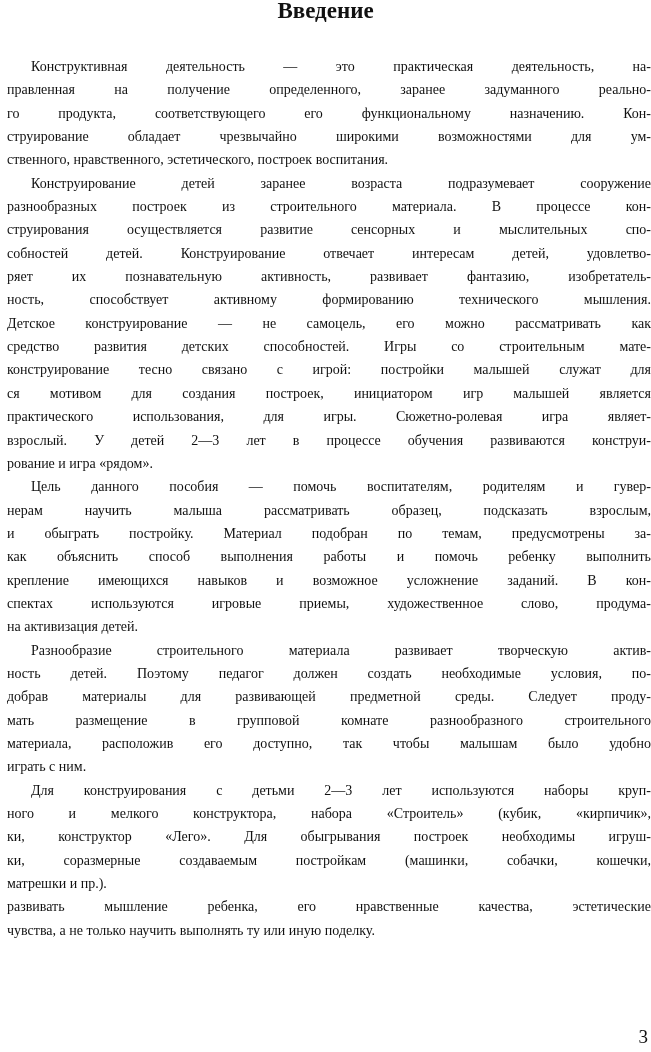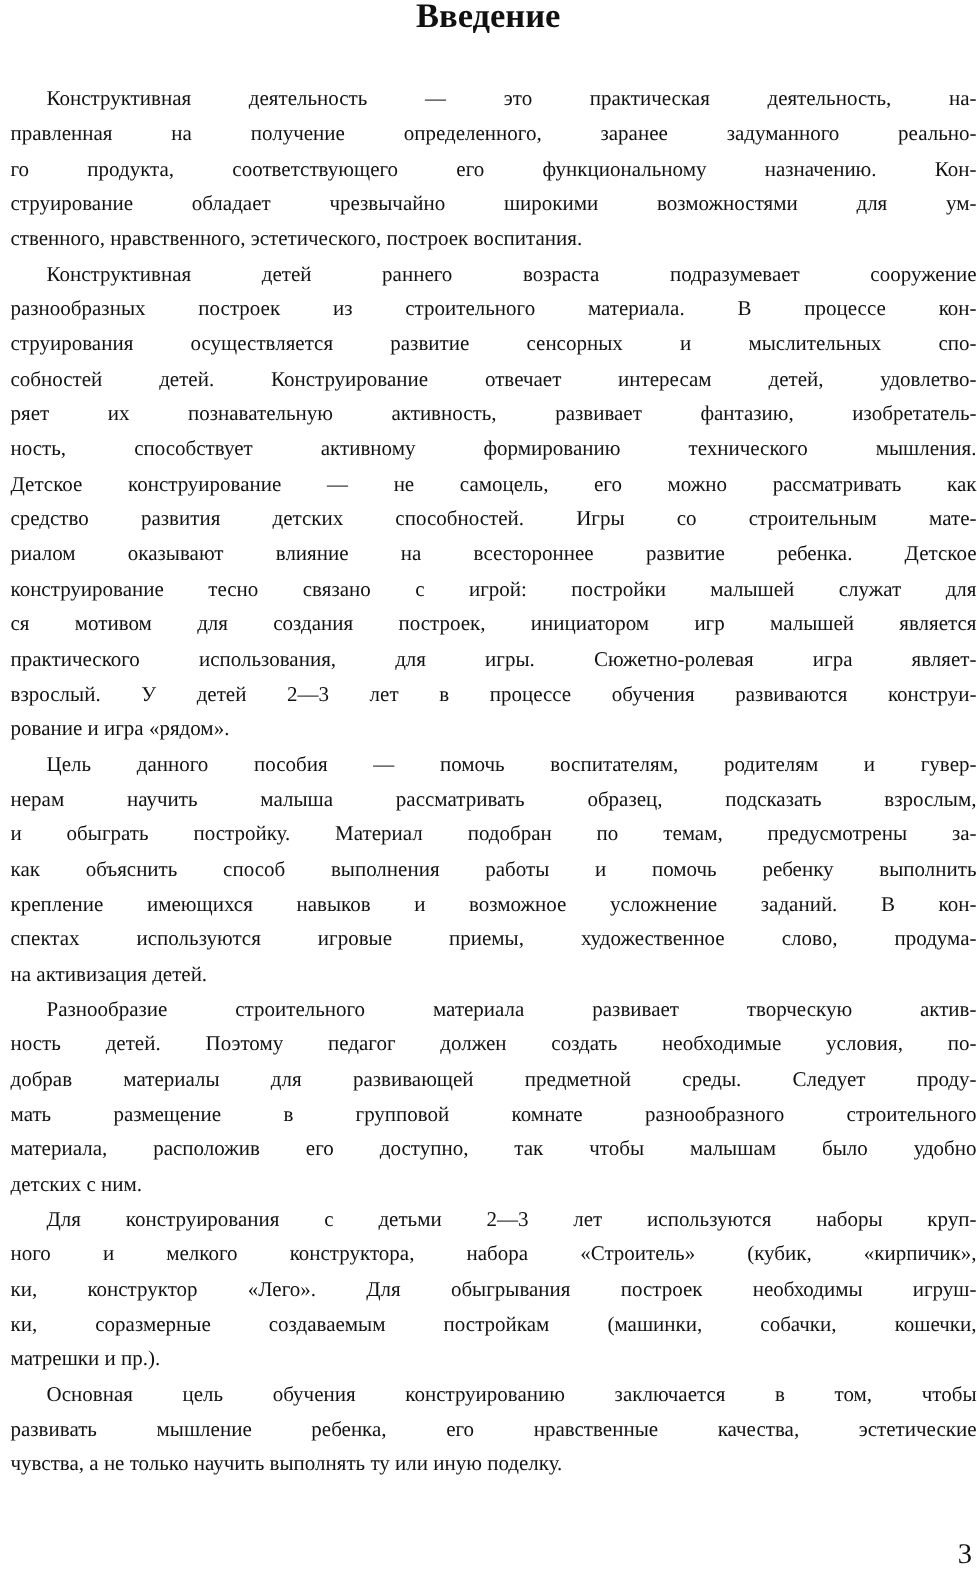--- a/index.html
+++ b/index.html
@@ -22,29 +22,28 @@
 
 <div class="body-text">
   <p class="para">
     <span class="line first">Конструктивная деятельность — это практическая деятельность, на-</span>
     <span class="line">правленная на получение определенного, заранее задуманного реально-</span>
     <span class="line">го продукта, соответствующего его функциональному назначению. Кон-</span>
     <span class="line">струирование обладает чрезвычайно широкими возможностями для ум-</span>
     <span class="line last">ственного, нравственного, эстетического, построек воспитания.</span>
   </p>
   <p class="para">
-    <span class="line first">Конструктивная детей раннего возраста подразумевает сооружение</span>
+    <span class="line first">Конструирование детей заранее возраста подразумевает сооружение</span>
     <span class="line">разнообразных построек из строительного материала. В процессе кон-</span>
     <span class="line">струирования осуществляется развитие сенсорных и мыслительных спо-</span>
     <span class="line">собностей детей. Конструирование отвечает интересам детей, удовлетво-</span>
     <span class="line">ряет их познавательную активность, развивает фантазию, изобретатель-</span>
     <span class="line">ность, способствует активному формированию технического мышления.</span>
     <span class="line">Детское конструирование — не самоцель, его можно рассматривать как</span>
     <span class="line">средство развития детских способностей. Игры со строительным мате-</span>
-    <span class="line">риалом оказывают влияние на всестороннее развитие ребенка. Детское</span>
     <span class="line">конструирование тесно связано с игрой: постройки малышей служат для</span>
     <span class="line">ся мотивом для создания построек, инициатором игр малышей является</span>
     <span class="line">практического использования, для игры. Сюжетно-ролевая игра являет-</span>
     <span class="line">взрослый. У детей 2—3 лет в процессе обучения развиваются конструи-</span>
     <span class="line last">рование и игра «рядом».</span>
   </p>
   <p class="para">
     <span class="line first">Цель данного пособия — помочь воспитателям, родителям и гувер-</span>
     <span class="line">нерам научить малыша рассматривать образец, подсказать взрослым,</span>
     <span class="line">и обыграть постройку. Материал подобран по темам, предусмотрены за-</span>
@@ -52,29 +51,28 @@
     <span class="line">крепление имеющихся навыков и возможное усложнение заданий. В кон-</span>
     <span class="line">спектах используются игровые приемы, художественное слово, продума-</span>
     <span class="line last">на активизация детей.</span>
   </p>
   <p class="para">
     <span class="line first">Разнообразие строительного материала развивает творческую актив-</span>
     <span class="line">ность детей. Поэтому педагог должен создать необходимые условия, по-</span>
     <span class="line">добрав материалы для развивающей предметной среды. Следует проду-</span>
     <span class="line">мать размещение в групповой комнате разнообразного строительного</span>
     <span class="line">материала, расположив его доступно, так чтобы малышам было удобно</span>
-    <span class="line last">детских с ним.</span>
+    <span class="line last">играть с ним.</span>
   </p>
   <p class="para">
     <span class="line first">Для конструирования с детьми 2—3 лет используются наборы круп-</span>
     <span class="line">ного и мелкого конструктора, набора «Строитель» (кубик, «кирпичик»,</span>
     <span class="line">ки, конструктор «Лего». Для обыгрывания построек необходимы игруш-</span>
     <span class="line">ки, соразмерные создаваемым постройкам (машинки, собачки, кошечки,</span>
     <span class="line last">матрешки и пр.).</span>
   </p>
   <p class="para">
-    <span class="line first">Основная цель обучения конструированию заключается в том, чтобы</span>
     <span class="line">развивать мышление ребенка, его нравственные качества, эстетические</span>
     <span class="line last">чувства, а не только научить выполнять ту или иную поделку.</span>
   </p>
 </div>
 
 <div class="page-number">3</div>
 
 </body></html>

